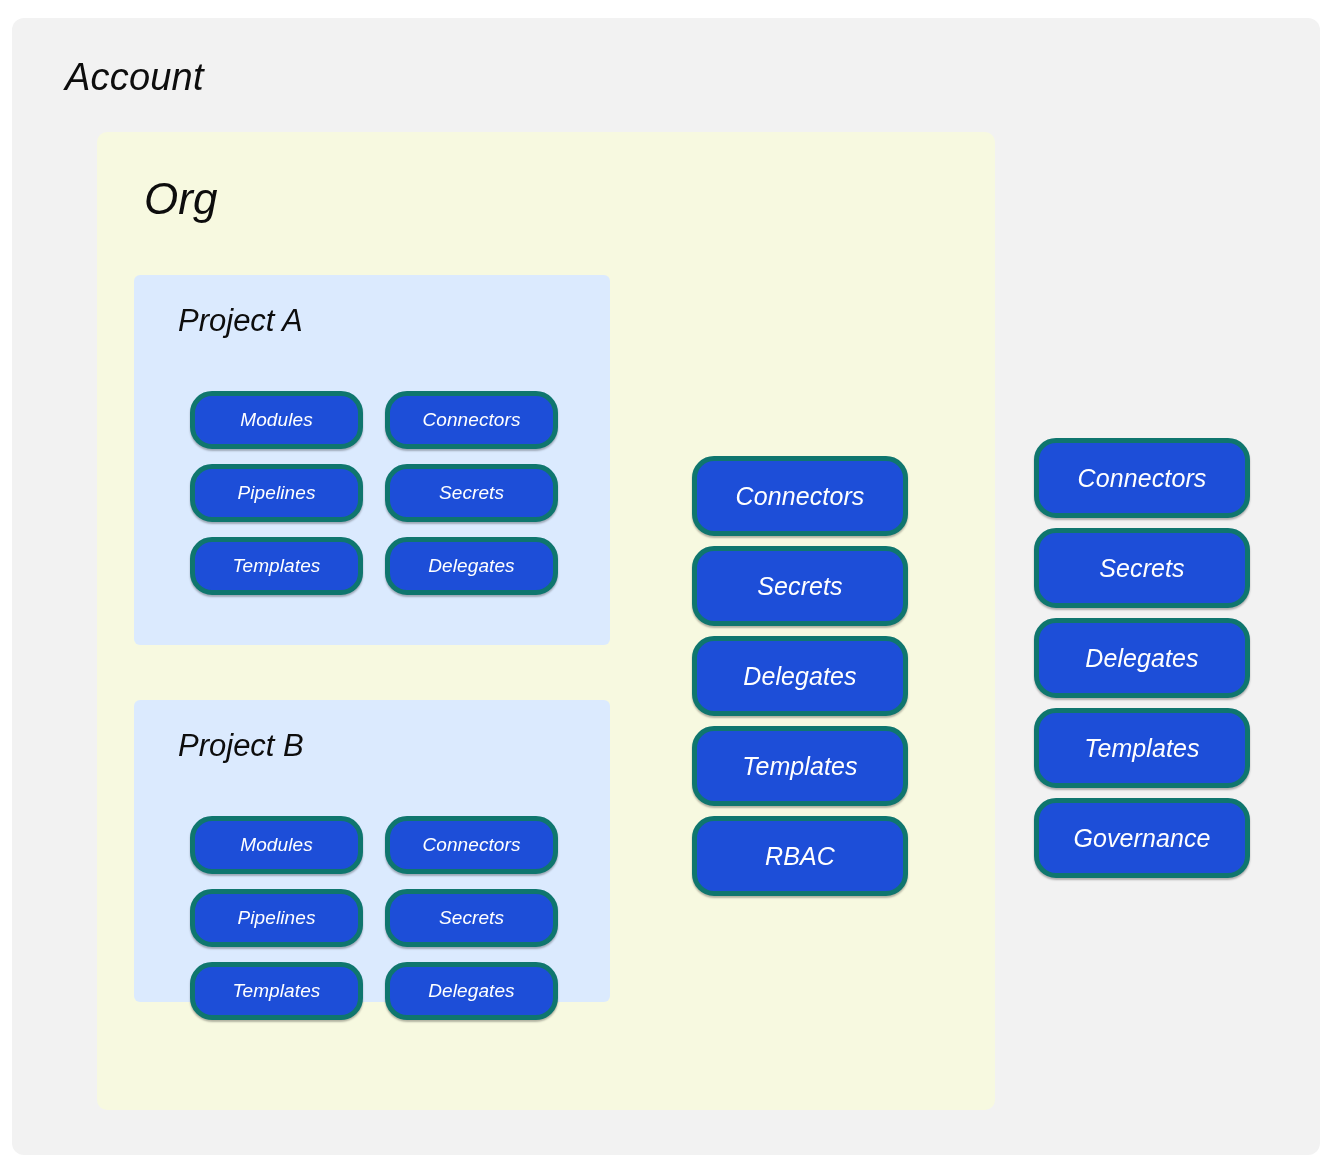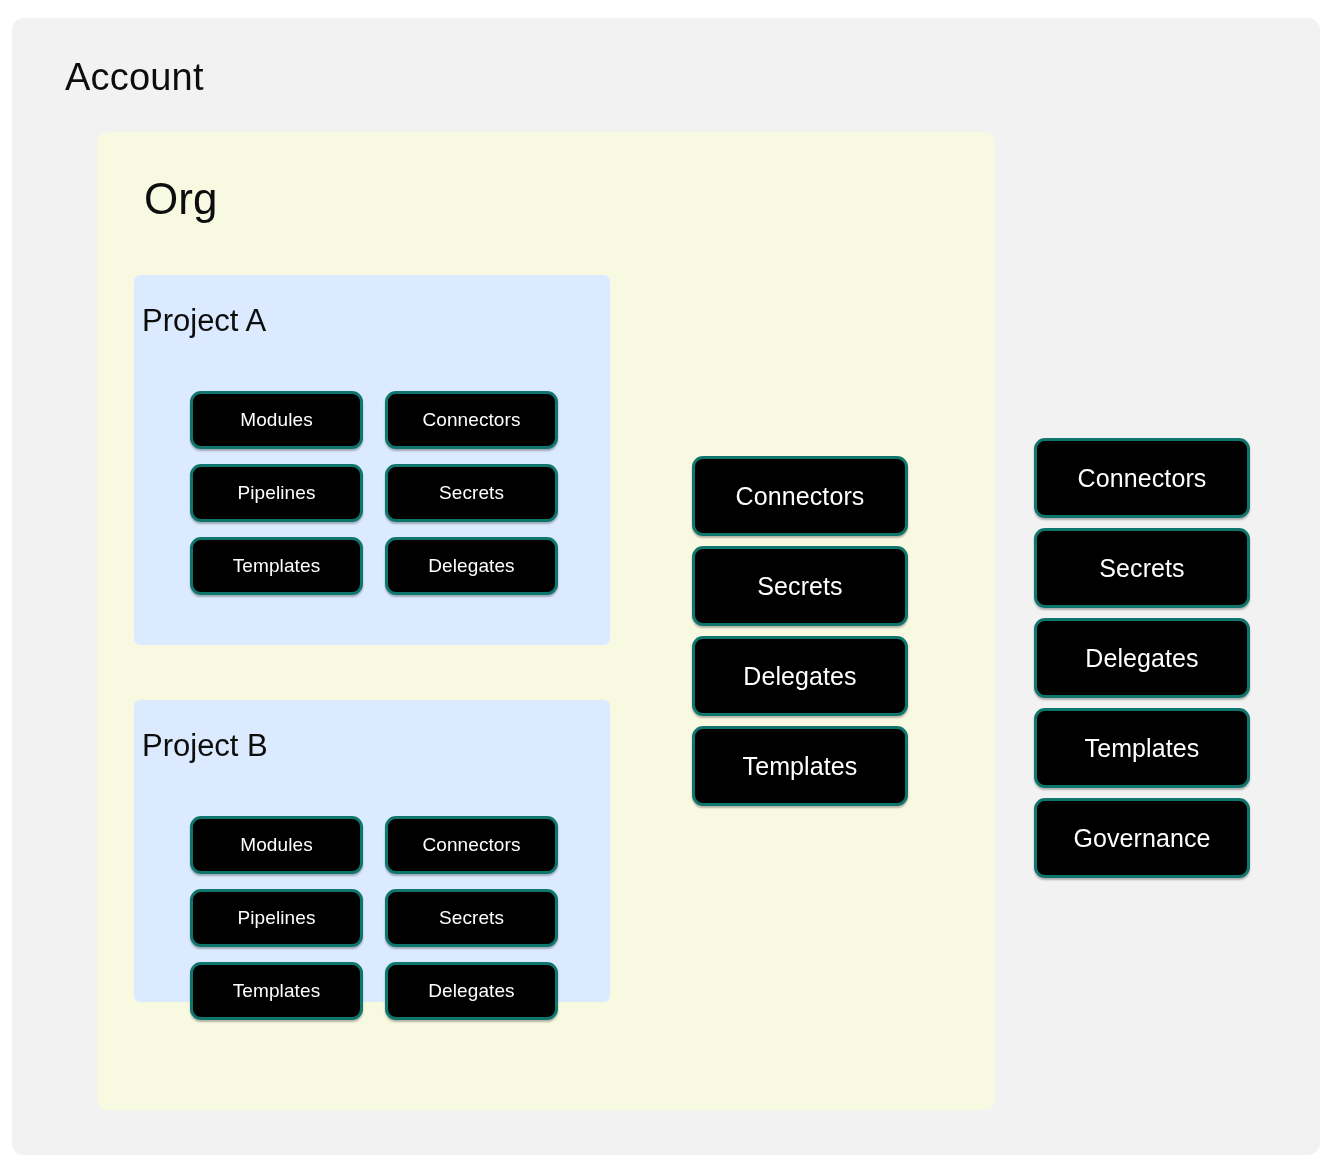--- a/index.html
+++ b/index.html
@@ -23,20 +23,21 @@
 
   .account-panel {
     position: absolute;
     left: 12px;
     top: 18px;
     width: 1308px;
     height: 1137px;
     background: #f2f2f2;
     border-radius: 12px;
     box-sizing: border-box;
+    font-style: italic;
   }
 
   .account-title {
     position: absolute;
     left: 53px;
     top: 38px;
     font-size: 38px;
     font-weight: 400;
     color: #0d0d0d;
     letter-spacing: 0.2px;
@@ -74,21 +75,21 @@
     width: 476px;
     background: #dbeafe;
     border-radius: 6px;
     box-sizing: border-box;
   }
   .project-a { top: 143px;  height: 370px; }
   .project-b { top: 568px;  height: 302px; }
 
   .project-title {
     position: absolute;
-    left: 8px;
+    left: 44px;
     top: 28px;
     font-size: 31px;
     font-weight: 400;
     color: #0d0d0d;
     line-height: 1.15;
     white-space: nowrap;
   }
 
   .project-grid {
     position: absolute;
@@ -97,23 +98,23 @@
     width: 368px;
     display: grid;
     grid-template-columns: 173px 173px;
     grid-auto-rows: 58px;
     column-gap: 22px;
     row-gap: 15px;
   }
 
   
   .chip {
-    background: #000000;
-    border: 3px solid #0f766e;
-    border-radius: 11px;
+    background: #1d4ed8;
+    border: 5px solid #0f766e;
+    border-radius: 22px;
     color: #ffffff;
     display: flex;
     align-items: center;
     justify-content: center;
     box-sizing: border-box;
     box-shadow: 0 2px 2px rgba(0,0,0,0.28);
     text-align: center;
     user-select: none;
   }
   .chip-sm {
@@ -186,20 +187,21 @@
           <div class="chip chip-sm">Templates</div>
           <div class="chip chip-sm">Delegates</div>
         </div>
       </div>
 
       <div class="org-column">
         <div class="chip chip-lg">Connectors</div>
         <div class="chip chip-lg">Secrets</div>
         <div class="chip chip-lg">Delegates</div>
         <div class="chip chip-lg">Templates</div>
+        <div class="chip chip-lg">RBAC</div>
       </div>
 
     </div>
 
     <div class="account-column">
       <div class="chip chip-lg">Connectors</div>
       <div class="chip chip-lg">Secrets</div>
       <div class="chip chip-lg">Delegates</div>
       <div class="chip chip-lg">Templates</div>
       <div class="chip chip-lg">Governance</div>

